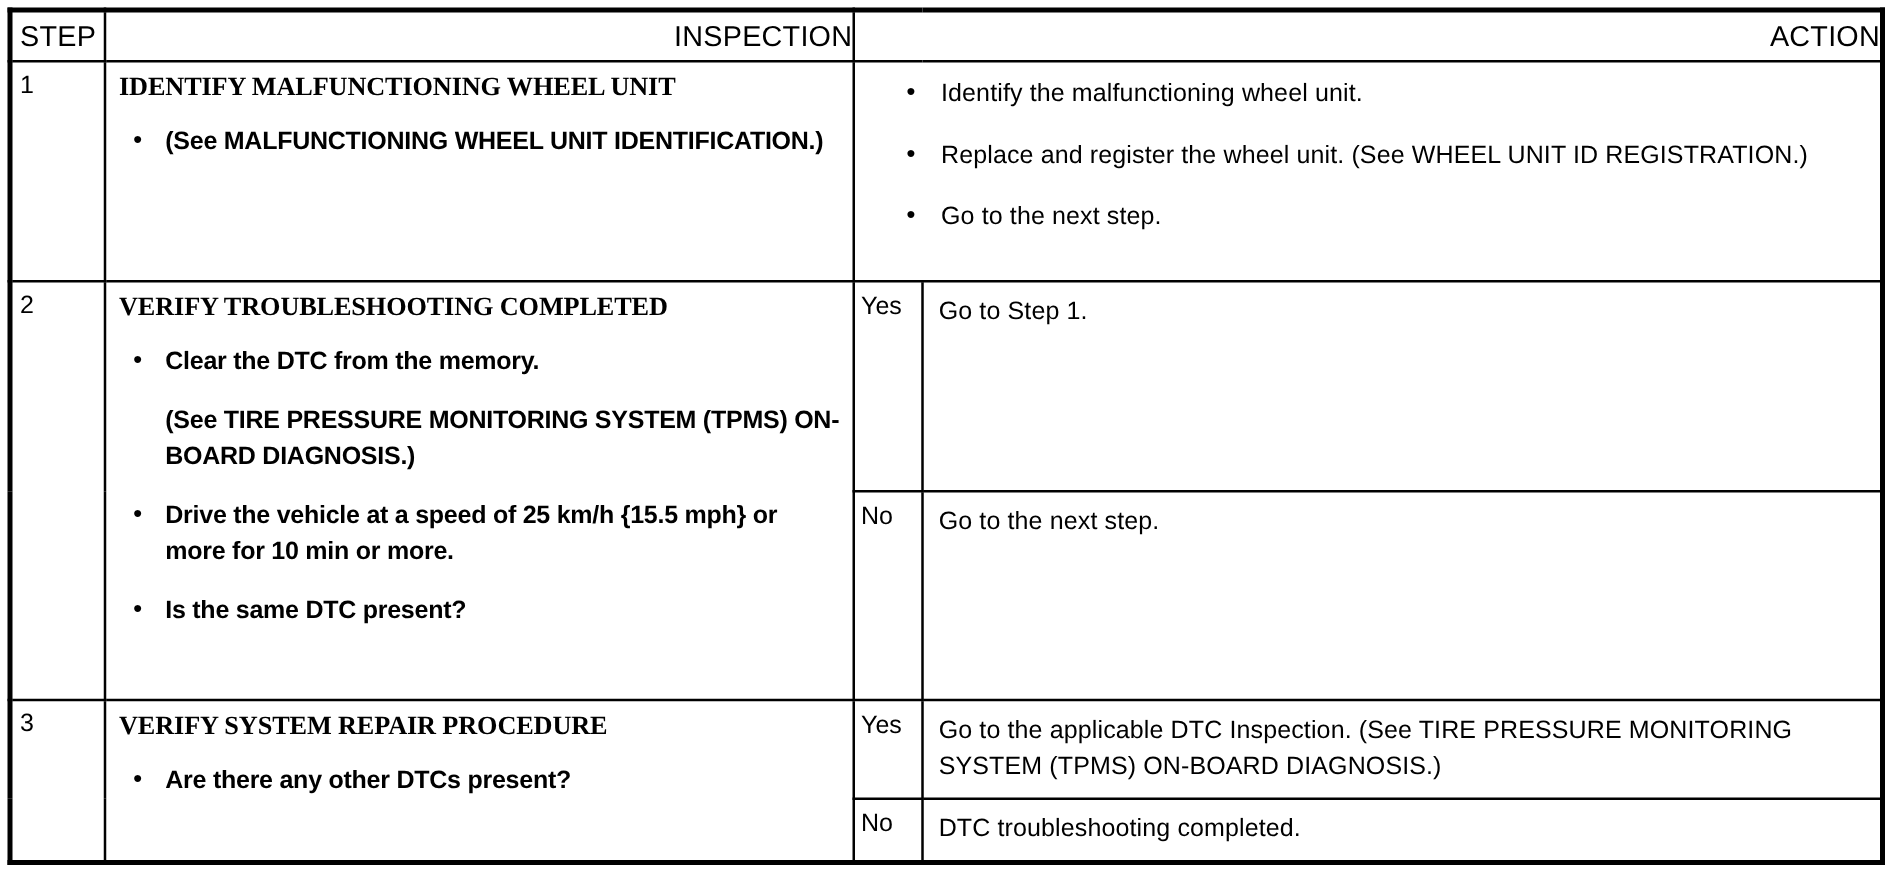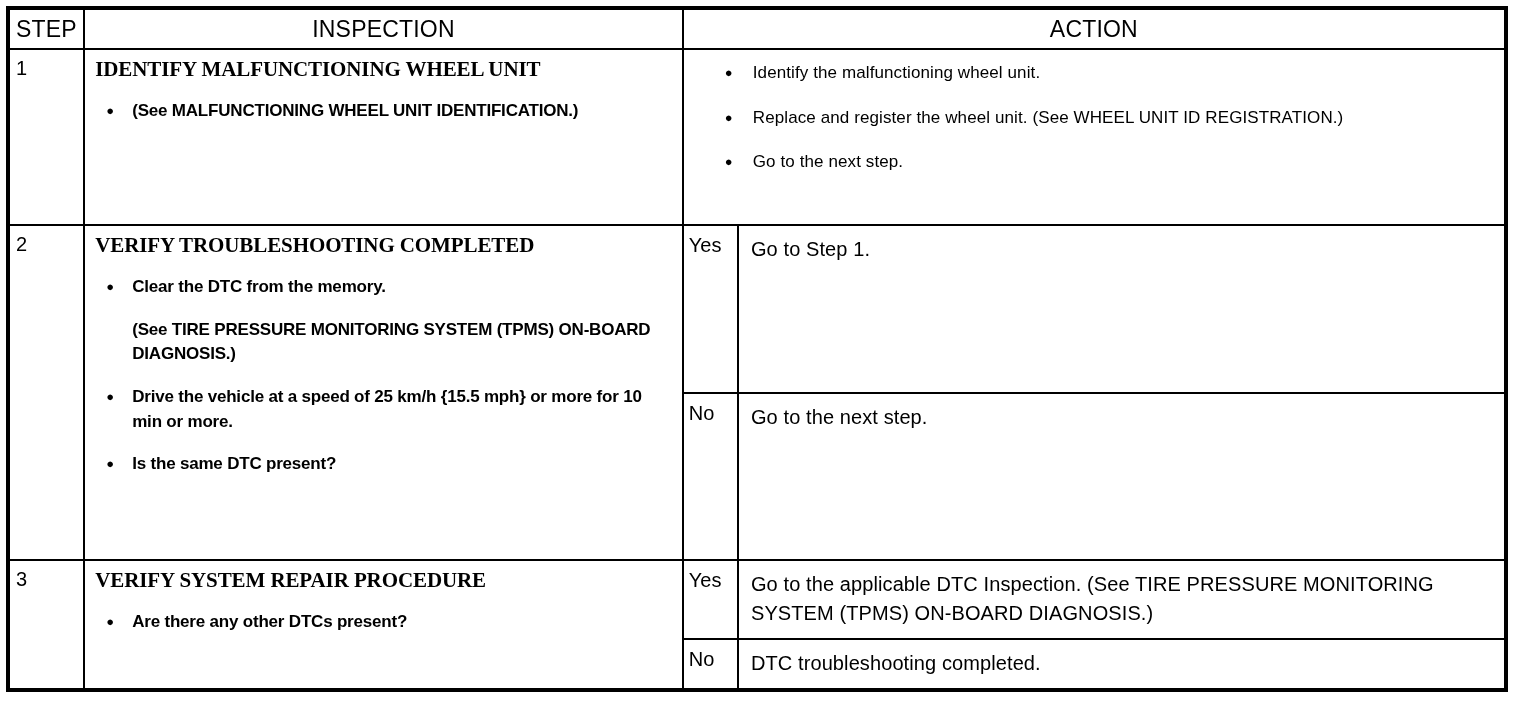--- a/index.html
+++ b/index.html
@@ -57,21 +57,21 @@
     font-weight: normal;
     font-size: 23px;
     letter-spacing: 0.2px;
     line-height: 38px;
     white-space: nowrap;
   }
   .hdr-step {
     text-align: left;
     padding-left: 6px !important;
   }
-  .hdr-center { text-align: center; }
+  .hdr-center { text-align: right; }
 
   
   .step-num {
     font-size: 20px;
     font-weight: normal;
     line-height: 1;
     padding: 8px 0 0 6px !important;
     text-align: left;
   }
 
@@ -90,21 +90,21 @@
 
   ul.blist {
     list-style: none;
     margin: 0;
     padding: 0;
   }
   ul.blist > li {
     position: relative;
     padding-left: 37px;
     margin-top: 18px;
-    font-size: 17px;
+    font-size: 20px;
     line-height: 1.45;
   }
   ul.blist > li::before {
     content: "\25CF";
     position: absolute;
     left: 11px;
     top: 0;
     font-size: 13px;
     line-height: 1.9;
   }

